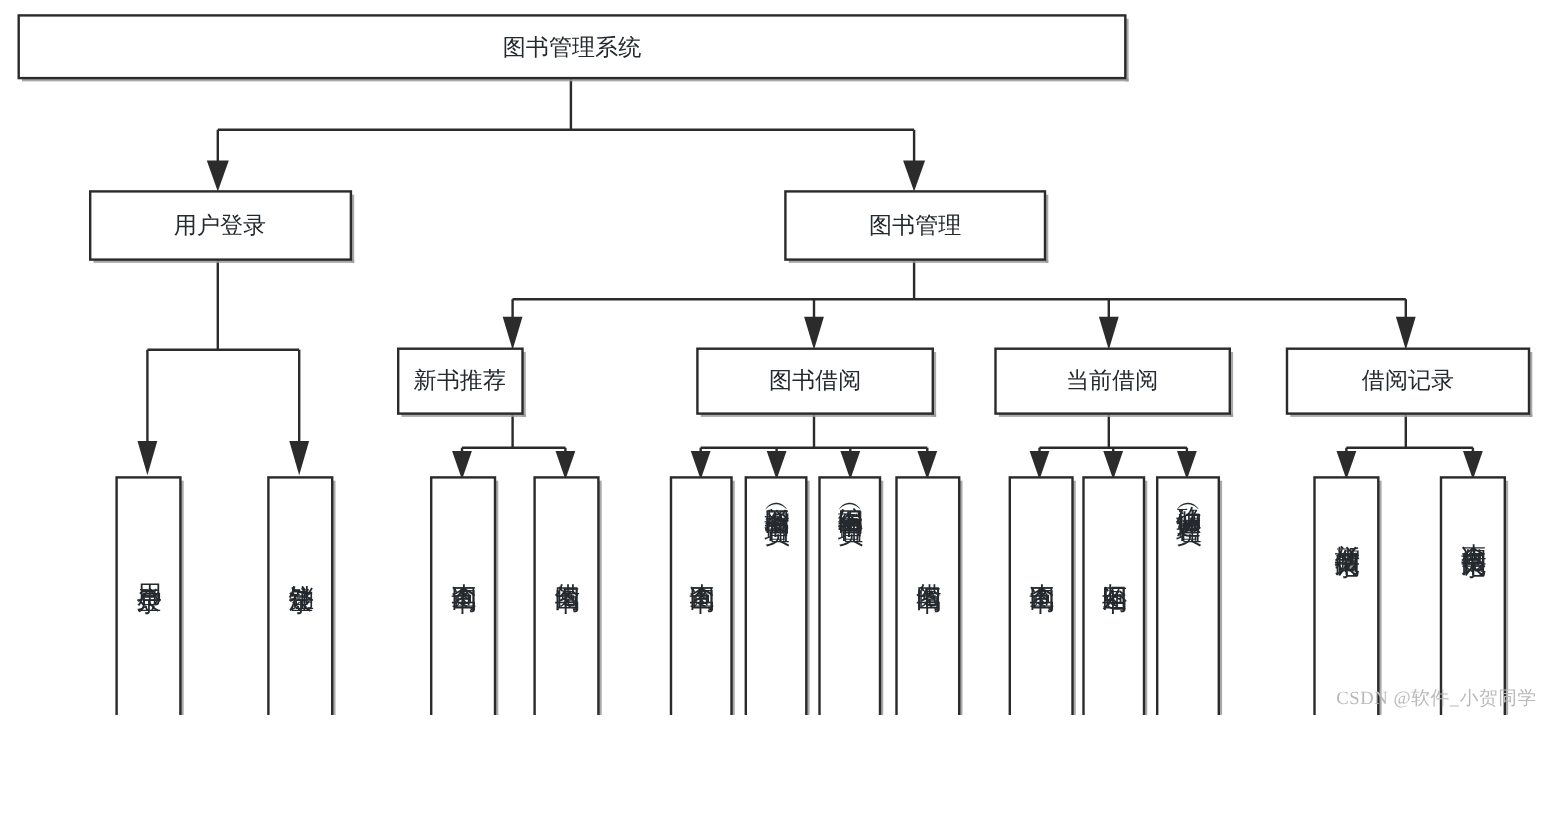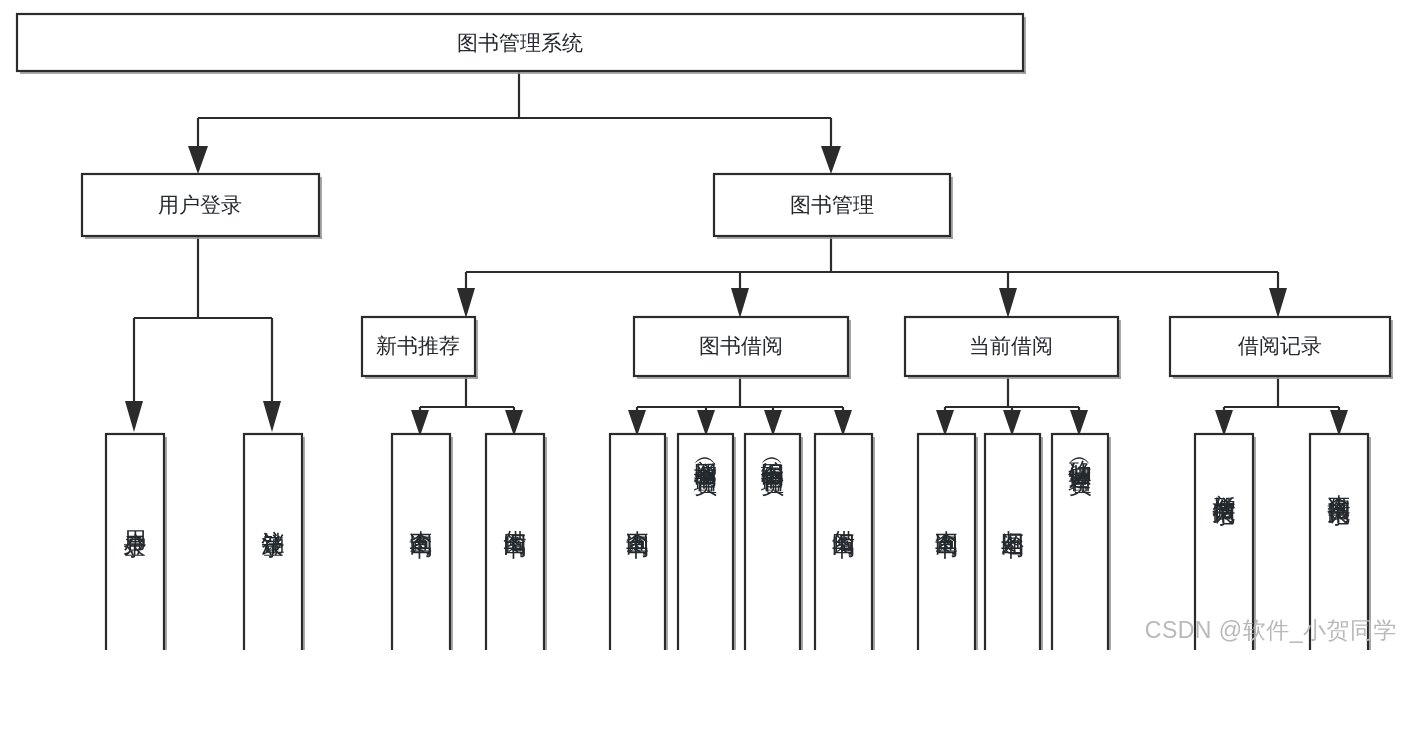--- a/index.html
+++ b/index.html
@@ -64,22 +64,22 @@
     font-size: 23px;
     line-height: 1.08;
     letter-spacing: 2px;
     color: #24292e;
     white-space: nowrap;
   }
   .watermark {
     position: absolute;
     right: 8px;
     bottom: 4px;
-    font-family: Liberation Sans, sans-serif;
-    font-size: 23px;
+    font-family: Liberation Serif, serif;
+    font-size: 17px;
     color: #b9b9b9;
     letter-spacing: 0.5px;
     white-space: nowrap;
   }
 </style>
 </head>
 <body>
 
 <div id="diagram-root">
 

